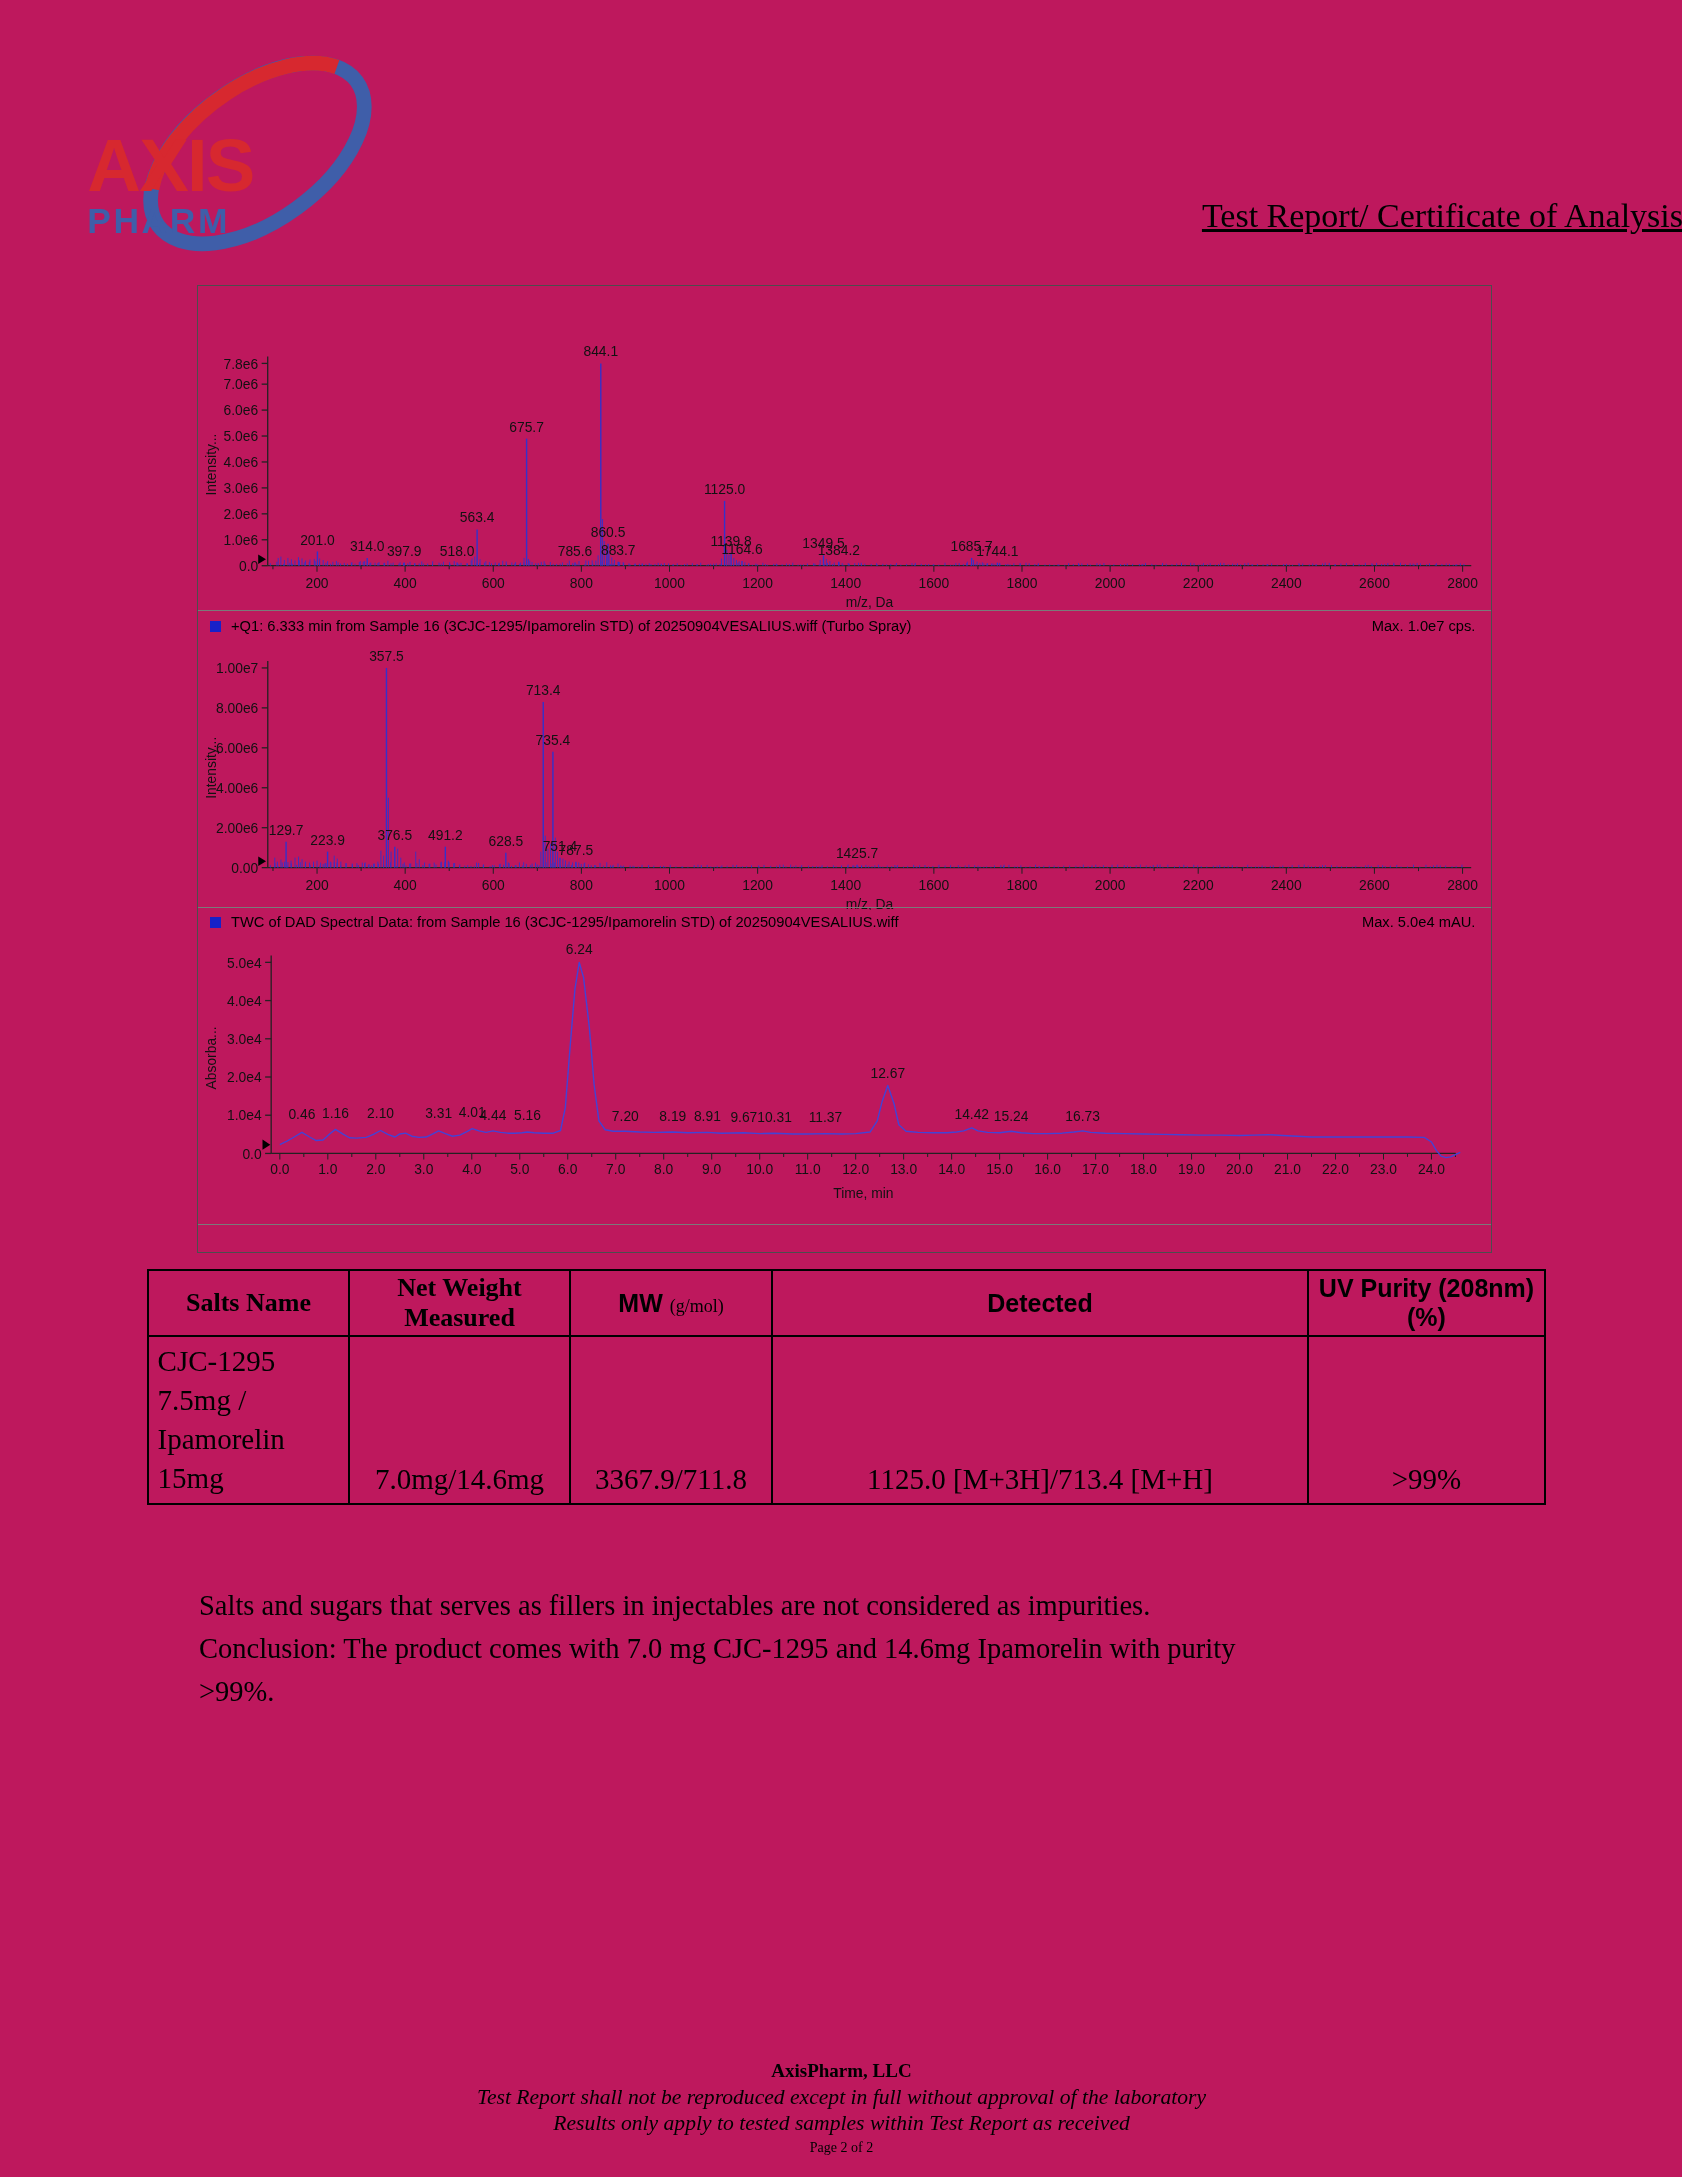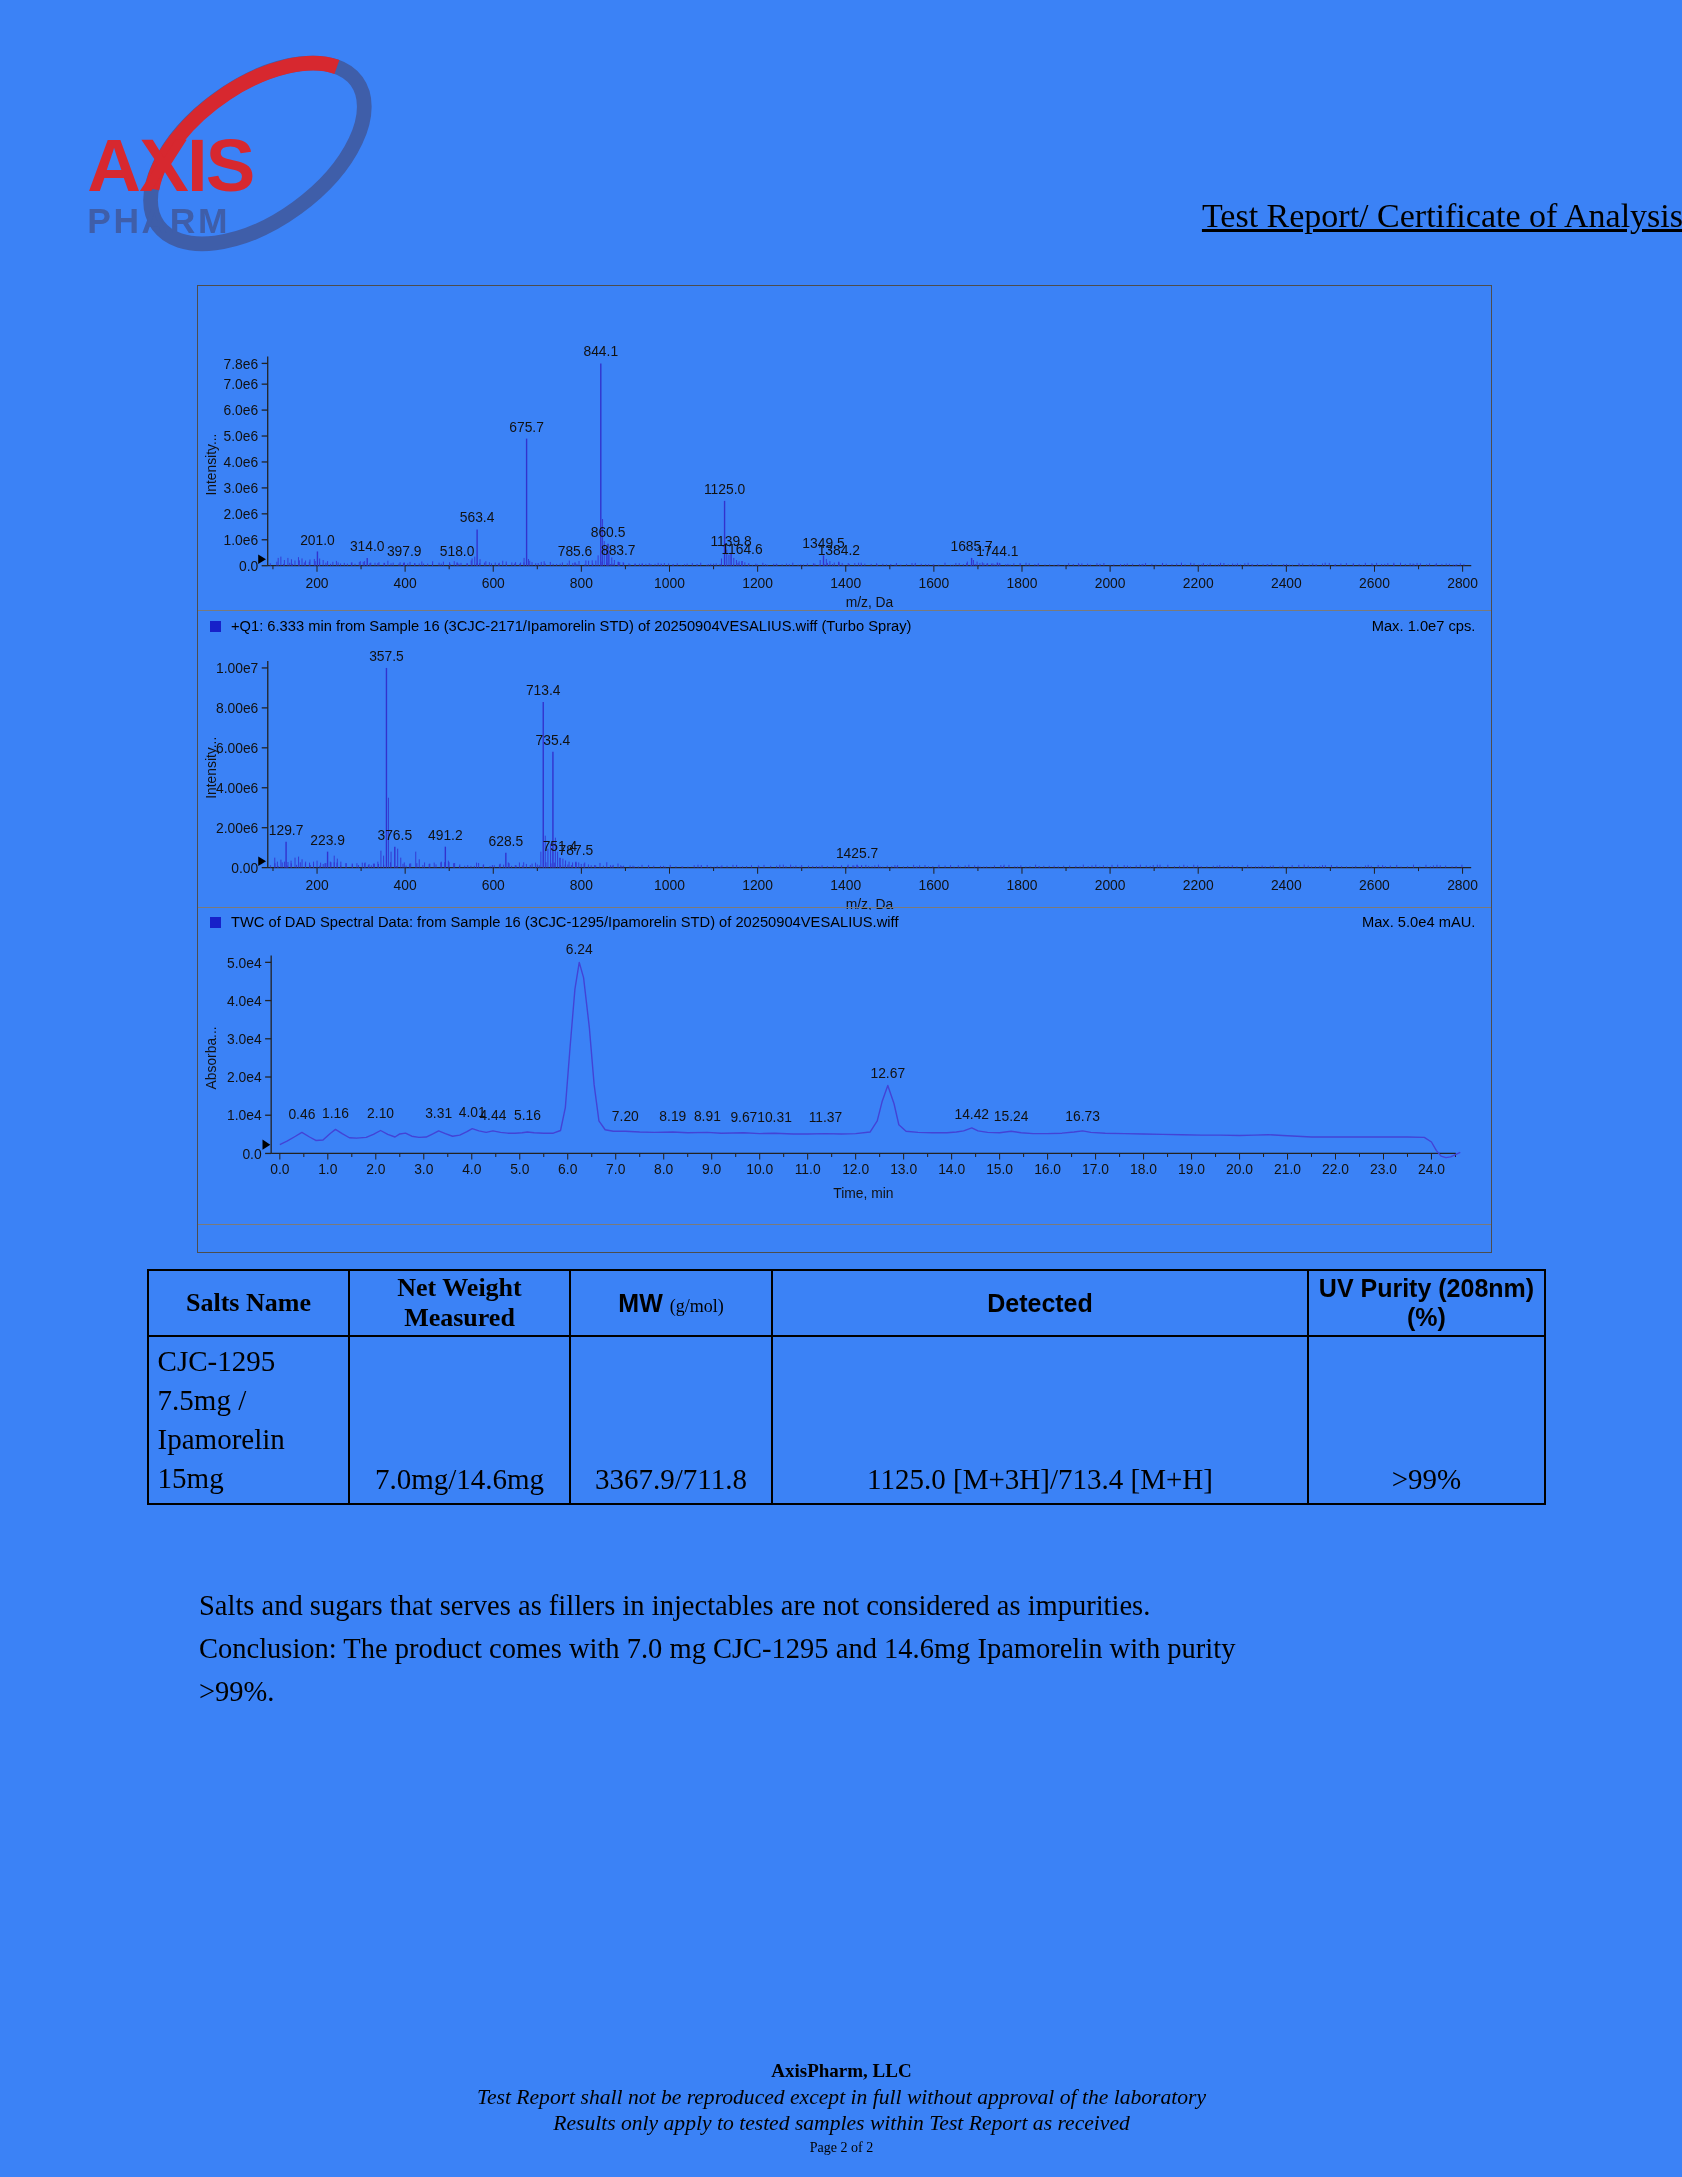--- a/index.html
+++ b/index.html
@@ -1,17 +1,17 @@
 <!DOCTYPE html>
 <html style="font-size:14px"><head>
 <meta charset="utf-8">
 <style>
   html,body { margin:0; padding:0; background:#e8e8e8; }
   .page {
-    position:relative; width:1683px; height:2177px; background:#3b82f6;
+    position:relative; width:1683px; height:2177px; background:#be185d;
     font-family:"Liberation Sans", sans-serif; color:#111; overflow:hidden;
   }
   
   .logo { position:absolute; left:80px; top:48px; width:303px; height:216px; }
   .doc-title {
     position:absolute; left:0; top:197px; width:100%; text-align:right;
     font-family:"Liberation Serif", serif; font-size:34px; color:#000;text-decoration:underline;
   }
   
   .chartbox {
@@ -552,21 +552,21 @@
         <line x1="890.142434" y1="268" x2="890.142434" y2="259" stroke="#3232cd" stroke-width="1.6"></line>
         <text x="890.142434" y="251" text-anchor="middle" font-size="16" fill="#111">1685.7</text>
         <line x1="919.9042419999998" y1="268" x2="919.9042419999998" y2="264.4" stroke="#3232cd" stroke-width="1.6"></line>
         <text x="919.9042419999998" y="256.4" text-anchor="middle" font-size="16" fill="#111">1744.1</text>
         <polygon points="65,266 65,255 74,260.5" fill="#000"></polygon>
       </svg>
 
     <div class="panel-rule" style="top:324px;"></div>
     <div class="panel-header" style="top:332px;">
       <span class="bullet"></span>
-      <span class="ptitle">+Q1: 6.333 min from Sample 16 (3CJC-2171/Ipamorelin STD) of 20250904VESALIUS.wiff (Turbo Spray)</span>
+      <span class="ptitle">+Q1: 6.333 min from Sample 16 (3CJC-1295/Ipamorelin STD) of 20250904VESALIUS.wiff (Turbo Spray)</span>
       <span class="pmax">Max. 1.0e7 cps.</span>
     </div>
     <svg id="svg-ms2" class="chart-svg" style="top:356px;" width="1290" height="268" viewBox="0 0 1492 310">
         <line x1="76" y1="21.99999999999997" x2="76" y2="261" stroke="#222222" stroke-width="1.5"></line>
         <line x1="76" y1="261" x2="1468" y2="261" stroke="#222222" stroke-width="1.5"></line>
         <line x1="69" y1="29.99999999999997" x2="76" y2="29.99999999999997" stroke="#222222" stroke-width="1.5"></line>
         <text x="65" y="35.99999999999997" text-anchor="end" font-size="16" fill="#111">1.00e7</text>
         <line x1="69" y1="76.19999999999999" x2="76" y2="76.19999999999999" stroke="#222222" stroke-width="1.5"></line>
         <text x="65" y="82.19999999999999" text-anchor="end" font-size="16" fill="#111">8.00e6</text>
         <line x1="69" y1="122.39999999999998" x2="76" y2="122.39999999999998" stroke="#222222" stroke-width="1.5"></line>

